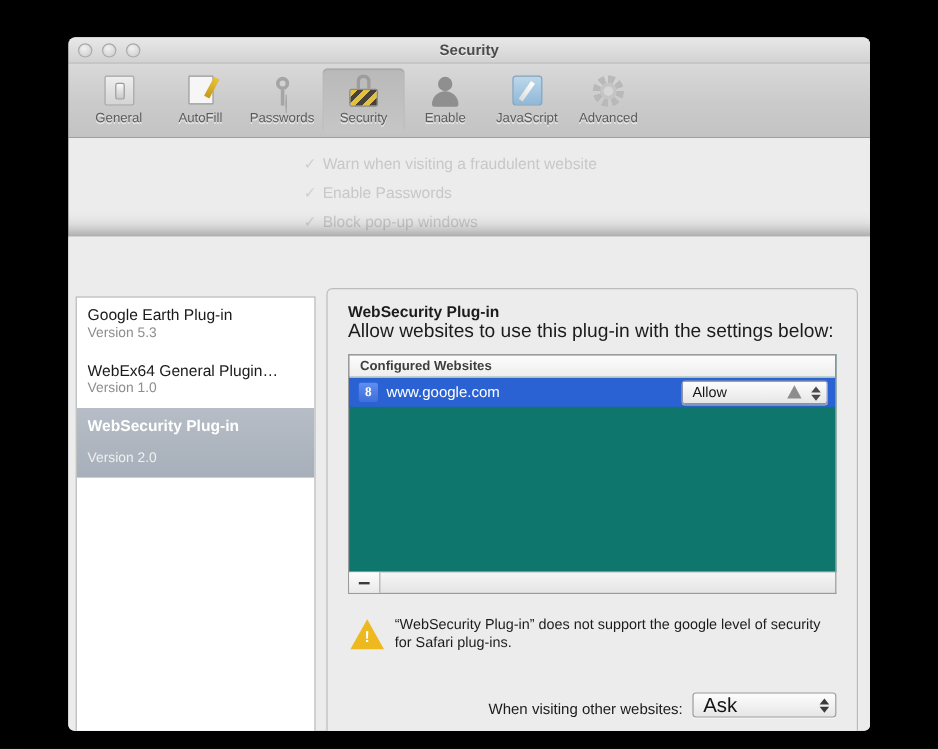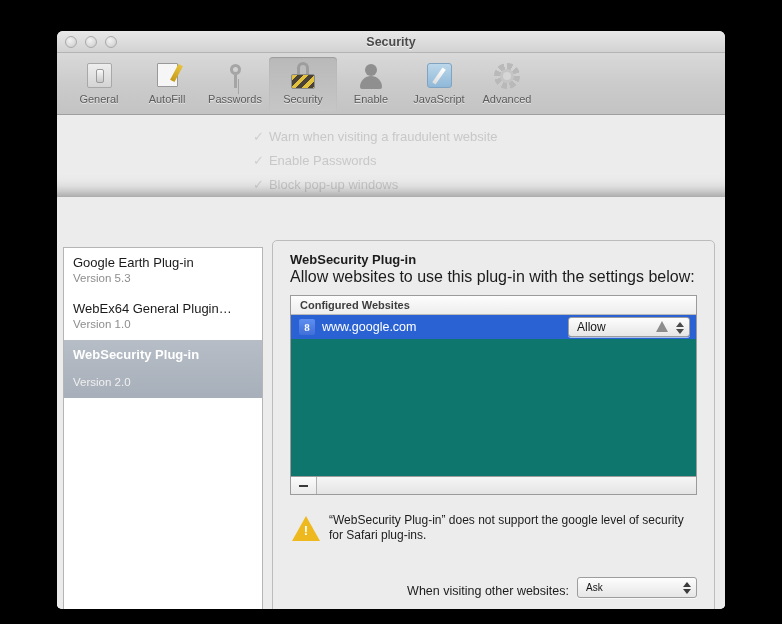--- a/index.html
+++ b/index.html
@@ -343,21 +343,21 @@
   .warntext p.second { margin-top: 11px; }
 
   
   #other-row {
     position: absolute;
     right: 17px; bottom: 18px;
     display: flex; align-items: flex-end;
   }
   #other-label { font-size: 12.5px; color: #1c1c1c; margin-right: 8px; }
   .popup.wide {
-    width: 120px; height: 21px; font-size: 10px;
+    width: 120px; height: 21px; font-size: 17px;
   }
   .popup.wide .arrows:before { border-bottom-color:#3a3a3a; }
   .popup.wide .arrows:after  { border-top-color:#3a3a3a; }
 </style>
 </head>
 <body>
 
 <div id="window">
 
   <div id="titlebar">

